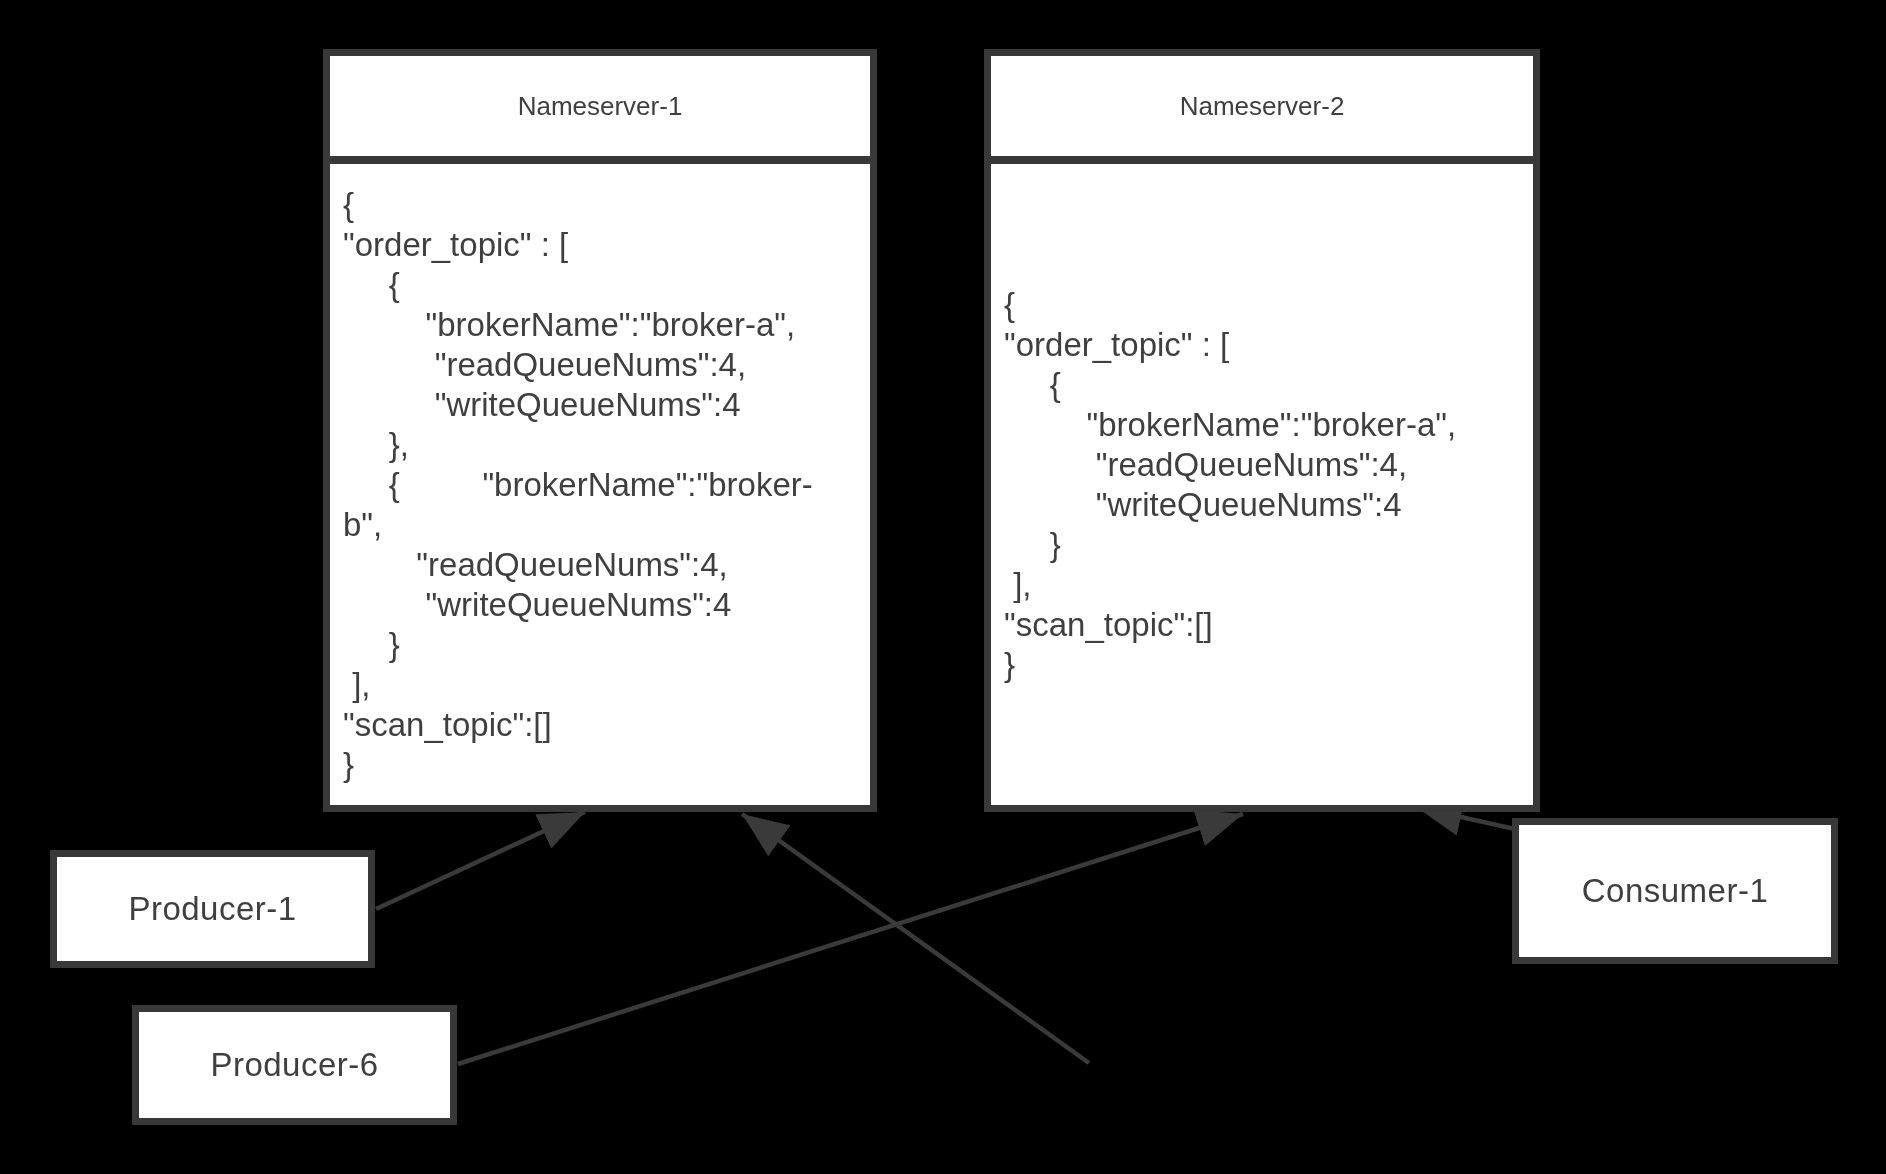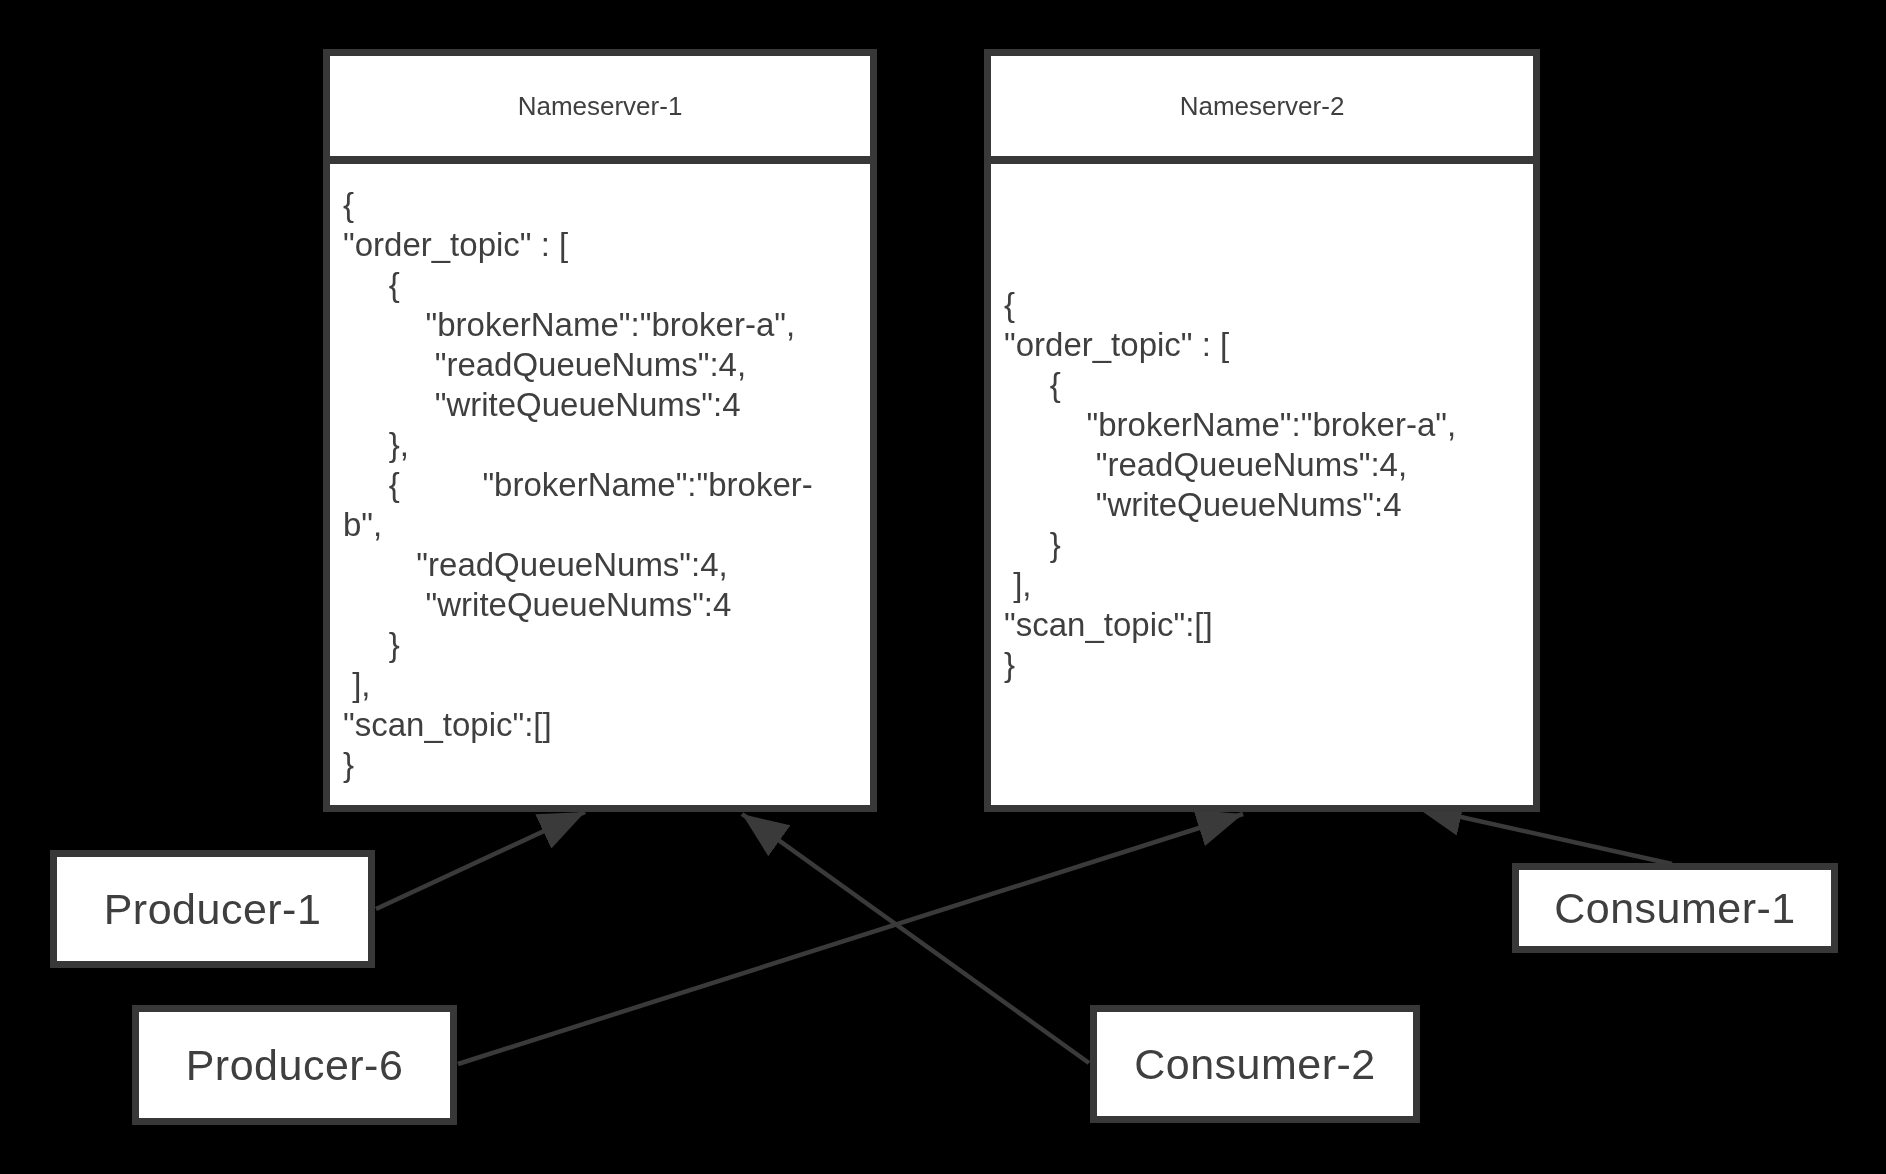--- a/index.html
+++ b/index.html
@@ -61,28 +61,28 @@
   #ns1 { left: 323px; top: 49px; width: 554px; height: 763px; }
   #ns2 { left: 984px; top: 49px; width: 556px; height: 763px; }
   .small-box {
     position: absolute;
     box-sizing: border-box;
     background: #ffffff;
     border: 7px solid #383838;
     display: flex;
     align-items: center;
     justify-content: center;
-    font-size: 43px;
+    font-size: 33px;
     color: #3f3f3f;
     letter-spacing: 0.5px;
   }
   #producer-1 { left: 50px;   top: 850px;  width: 325px; height: 118px; }
   #producer-2 { left: 132px;  top: 1005px; width: 325px; height: 120px; }
   #consumer-2 { left: 1090px; top: 1005px; width: 330px; height: 118px; }
-  #consumer-1 { left: 1512px; top: 863px;  width: 326px; height: 90px; }
+  #consumer-1 { left: 1512px; top: 818px;  width: 326px; height: 146px; }
 </style>
 </head>
 <body>
 
 <div class="stage">
 
   <svg class="connectors" viewBox="0 0 1886 1174">
     <defs>
       <marker id="arrowhead" markerUnits="userSpaceOnUse" markerWidth="50" markerHeight="38" refX="46" refY="19" orient="auto">
         <path d="M0,0 L46,19 L0,38 Z" fill="#3a3a3a"></path>
@@ -136,21 +136,18 @@
   </div>
 
   <div class="small-box" id="producer-1">
     <span>Producer-1</span>
   </div>
 
   <div class="small-box" id="producer-2">
     <span>Producer-6</span>
   </div>
 
-  <div class="small-box" id="consumer-2">
-    <span>Consumer-2</span>
-  </div>
 
   <div class="small-box" id="consumer-1">
     <span>Consumer-1</span>
   </div>
 
 </div>
 
 </body></html>

